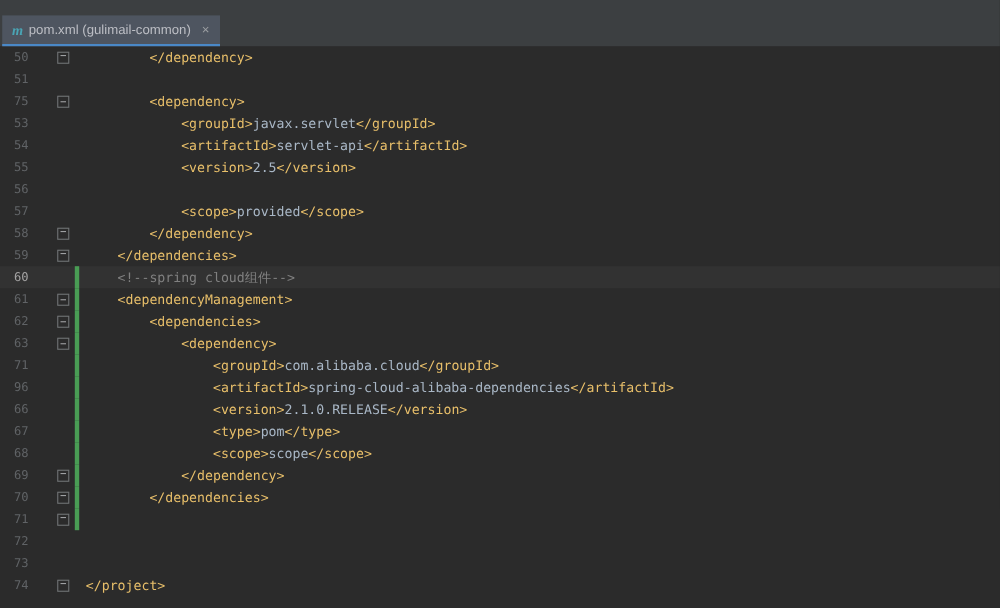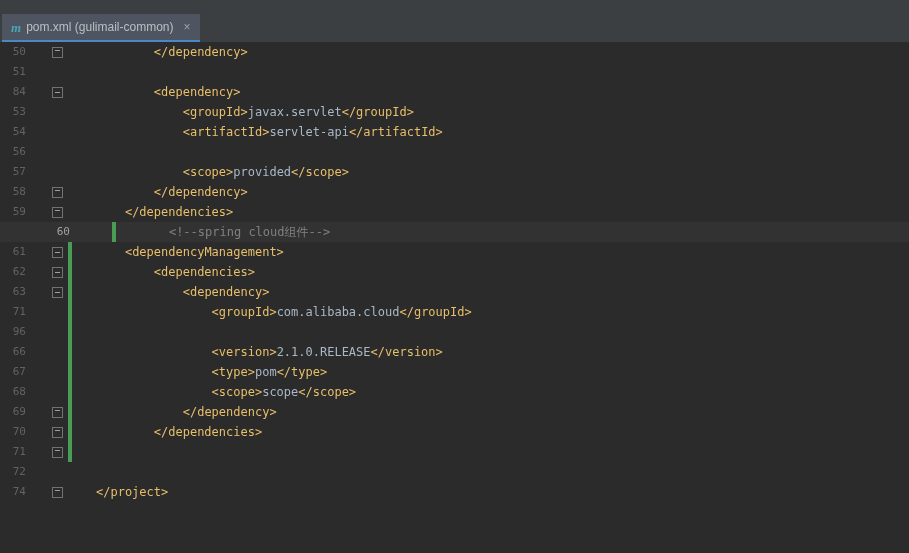--- a/index.html
+++ b/index.html
@@ -38,22 +38,22 @@
   .tab-close {
     color: #9da0a3;
     font-size: 12px;
     margin-left: 5px;
   }
 
   
   .editor {
     font: 12px/20px "DejaVu Sans Mono", monospace;
   }
-  .code-line { display: flex; height: 20px; gap: 18px; }
-  .code-line.current { background: #323232; padding-left: 44px; }
+  .code-line { display: flex; height: 20px; }
+  .code-line.current { background: #323232; }
 
   .gutter-cell {
     flex: 0 0 72px;
     display: flex;
     align-items: center;
     height: 20px;
   }
   .lnum {
     width: 26px;
     text-align: right;
@@ -106,41 +106,49 @@
       <div class="code-line">
         <span class="gutter-cell">
           <span class="lnum">51</span>
           <span class="fold"></span>
           <span class="chg"></span>
         </span>
         <span class="code"><span></span></span>
       </div>
       <div class="code-line">
         <span class="gutter-cell">
-          <span class="lnum">84</span>
+          <span class="lnum">75</span>
           <span class="fold fold-start"></span>
           <span class="chg"></span>
         </span>
         <span class="code"><span>        </span><span class="seg-tag">&lt;dependency&gt;</span></span>
       </div>
       <div class="code-line">
         <span class="gutter-cell">
           <span class="lnum">53</span>
           <span class="fold"></span>
           <span class="chg"></span>
         </span>
         <span class="code"><span>            </span><span class="seg-tag">&lt;groupId&gt;</span><span class="seg-text">javax.servlet</span><span class="seg-tag">&lt;/groupId&gt;</span></span>
       </div>
       <div class="code-line">
         <span class="gutter-cell">
           <span class="lnum">54</span>
           <span class="fold"></span>
           <span class="chg"></span>
         </span>
         <span class="code"><span>            </span><span class="seg-tag">&lt;artifactId&gt;</span><span class="seg-text">servlet-api</span><span class="seg-tag">&lt;/artifactId&gt;</span></span>
+      </div>
+      <div class="code-line">
+        <span class="gutter-cell">
+          <span class="lnum">55</span>
+          <span class="fold"></span>
+          <span class="chg"></span>
+        </span>
+        <span class="code"><span>            </span><span class="seg-tag">&lt;version&gt;</span><span class="seg-text">2.5</span><span class="seg-tag">&lt;/version&gt;</span></span>
       </div>
       <div class="code-line">
         <span class="gutter-cell">
           <span class="lnum">56</span>
           <span class="fold"></span>
           <span class="chg"></span>
         </span>
         <span class="code"><span>            </span></span>
       </div>
       <div class="code-line">
@@ -206,20 +214,21 @@
           <span class="chg changed"></span>
         </span>
         <span class="code"><span>                </span><span class="seg-tag">&lt;groupId&gt;</span><span class="seg-text">com.alibaba.cloud</span><span class="seg-tag">&lt;/groupId&gt;</span></span>
       </div>
       <div class="code-line">
         <span class="gutter-cell">
           <span class="lnum">96</span>
           <span class="fold"></span>
           <span class="chg changed"></span>
         </span>
+        <span class="code"><span>                </span><span class="seg-tag">&lt;artifactId&gt;</span><span class="seg-text">spring-cloud-alibaba-dependencies</span><span class="seg-tag">&lt;/artifactId&gt;</span></span>
       </div>
       <div class="code-line">
         <span class="gutter-cell">
           <span class="lnum">66</span>
           <span class="fold"></span>
           <span class="chg changed"></span>
         </span>
         <span class="code"><span>                </span><span class="seg-tag">&lt;version&gt;</span><span class="seg-text">2.1.0.RELEASE</span><span class="seg-tag">&lt;/version&gt;</span></span>
       </div>
       <div class="code-line">
@@ -265,20 +274,28 @@
       <div class="code-line">
         <span class="gutter-cell">
           <span class="lnum">72</span>
           <span class="fold"></span>
           <span class="chg"></span>
         </span>
         <span class="code"><span></span></span>
       </div>
       <div class="code-line">
         <span class="gutter-cell">
+          <span class="lnum">73</span>
+          <span class="fold"></span>
+          <span class="chg"></span>
+        </span>
+        <span class="code"><span></span></span>
+      </div>
+      <div class="code-line">
+        <span class="gutter-cell">
           <span class="lnum">74</span>
           <span class="fold fold-end"></span>
           <span class="chg"></span>
         </span>
         <span class="code"><span></span><span class="seg-tag">&lt;/project&gt;</span></span>
       </div>
     </div>
 
 </div>
 

